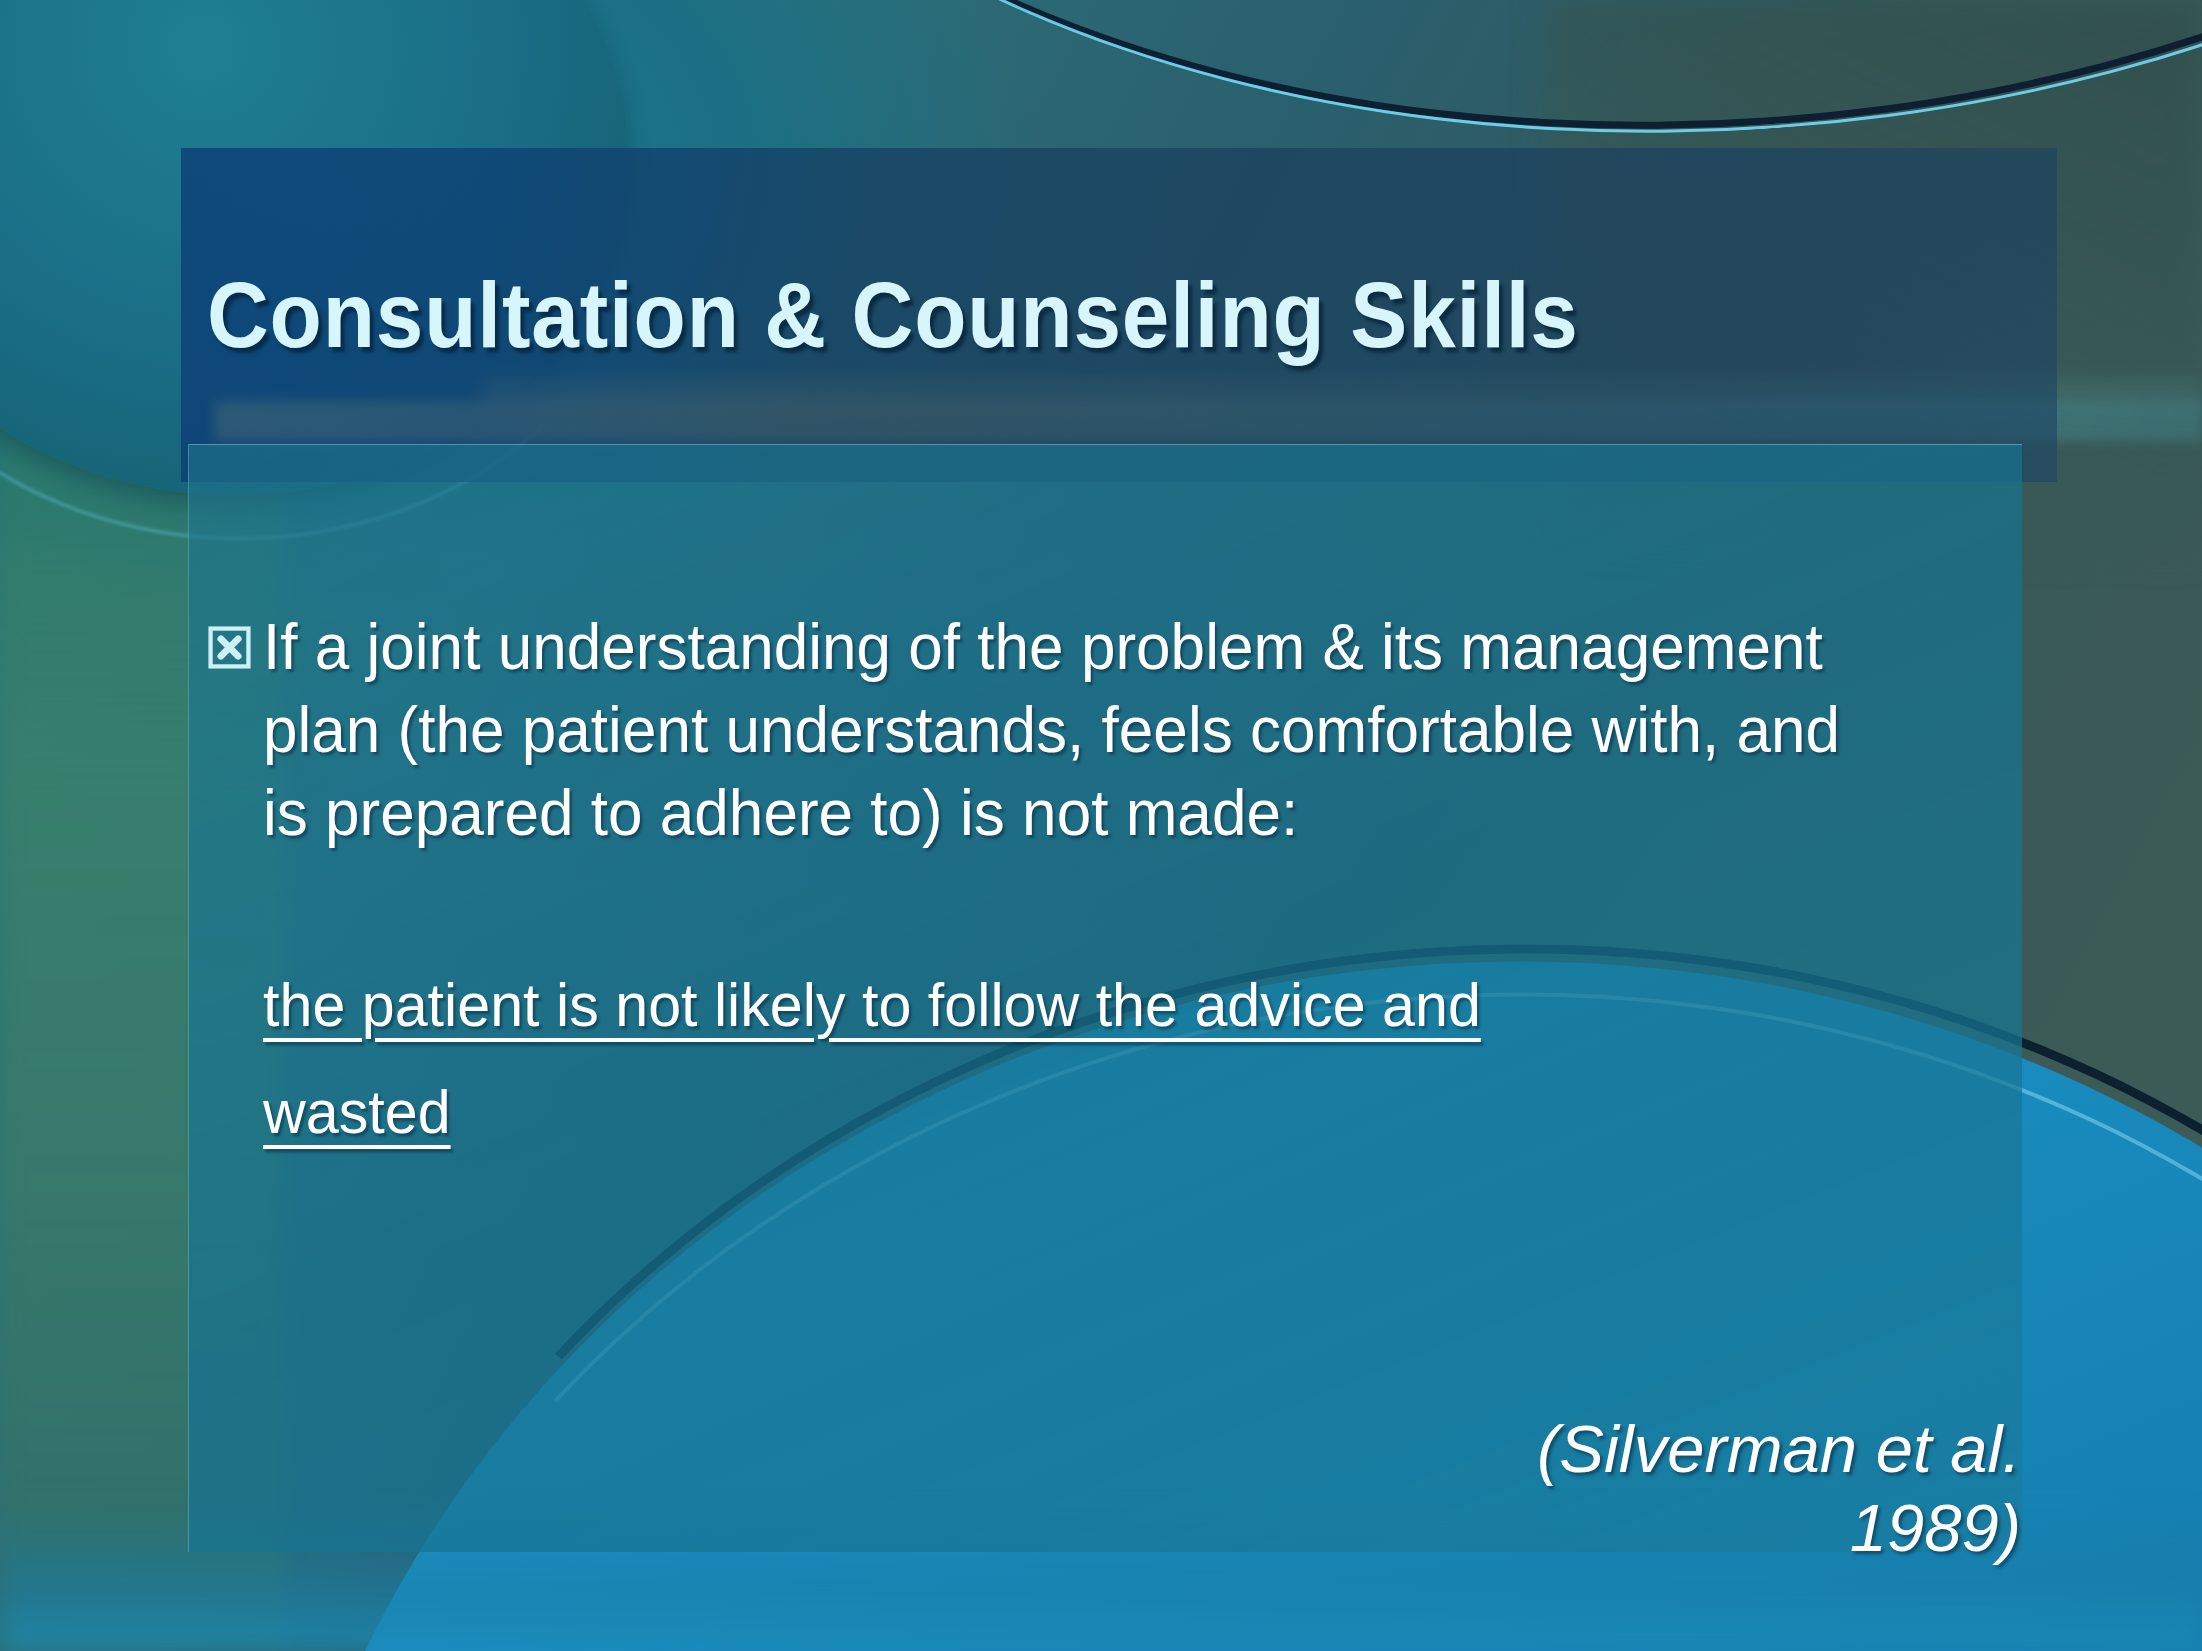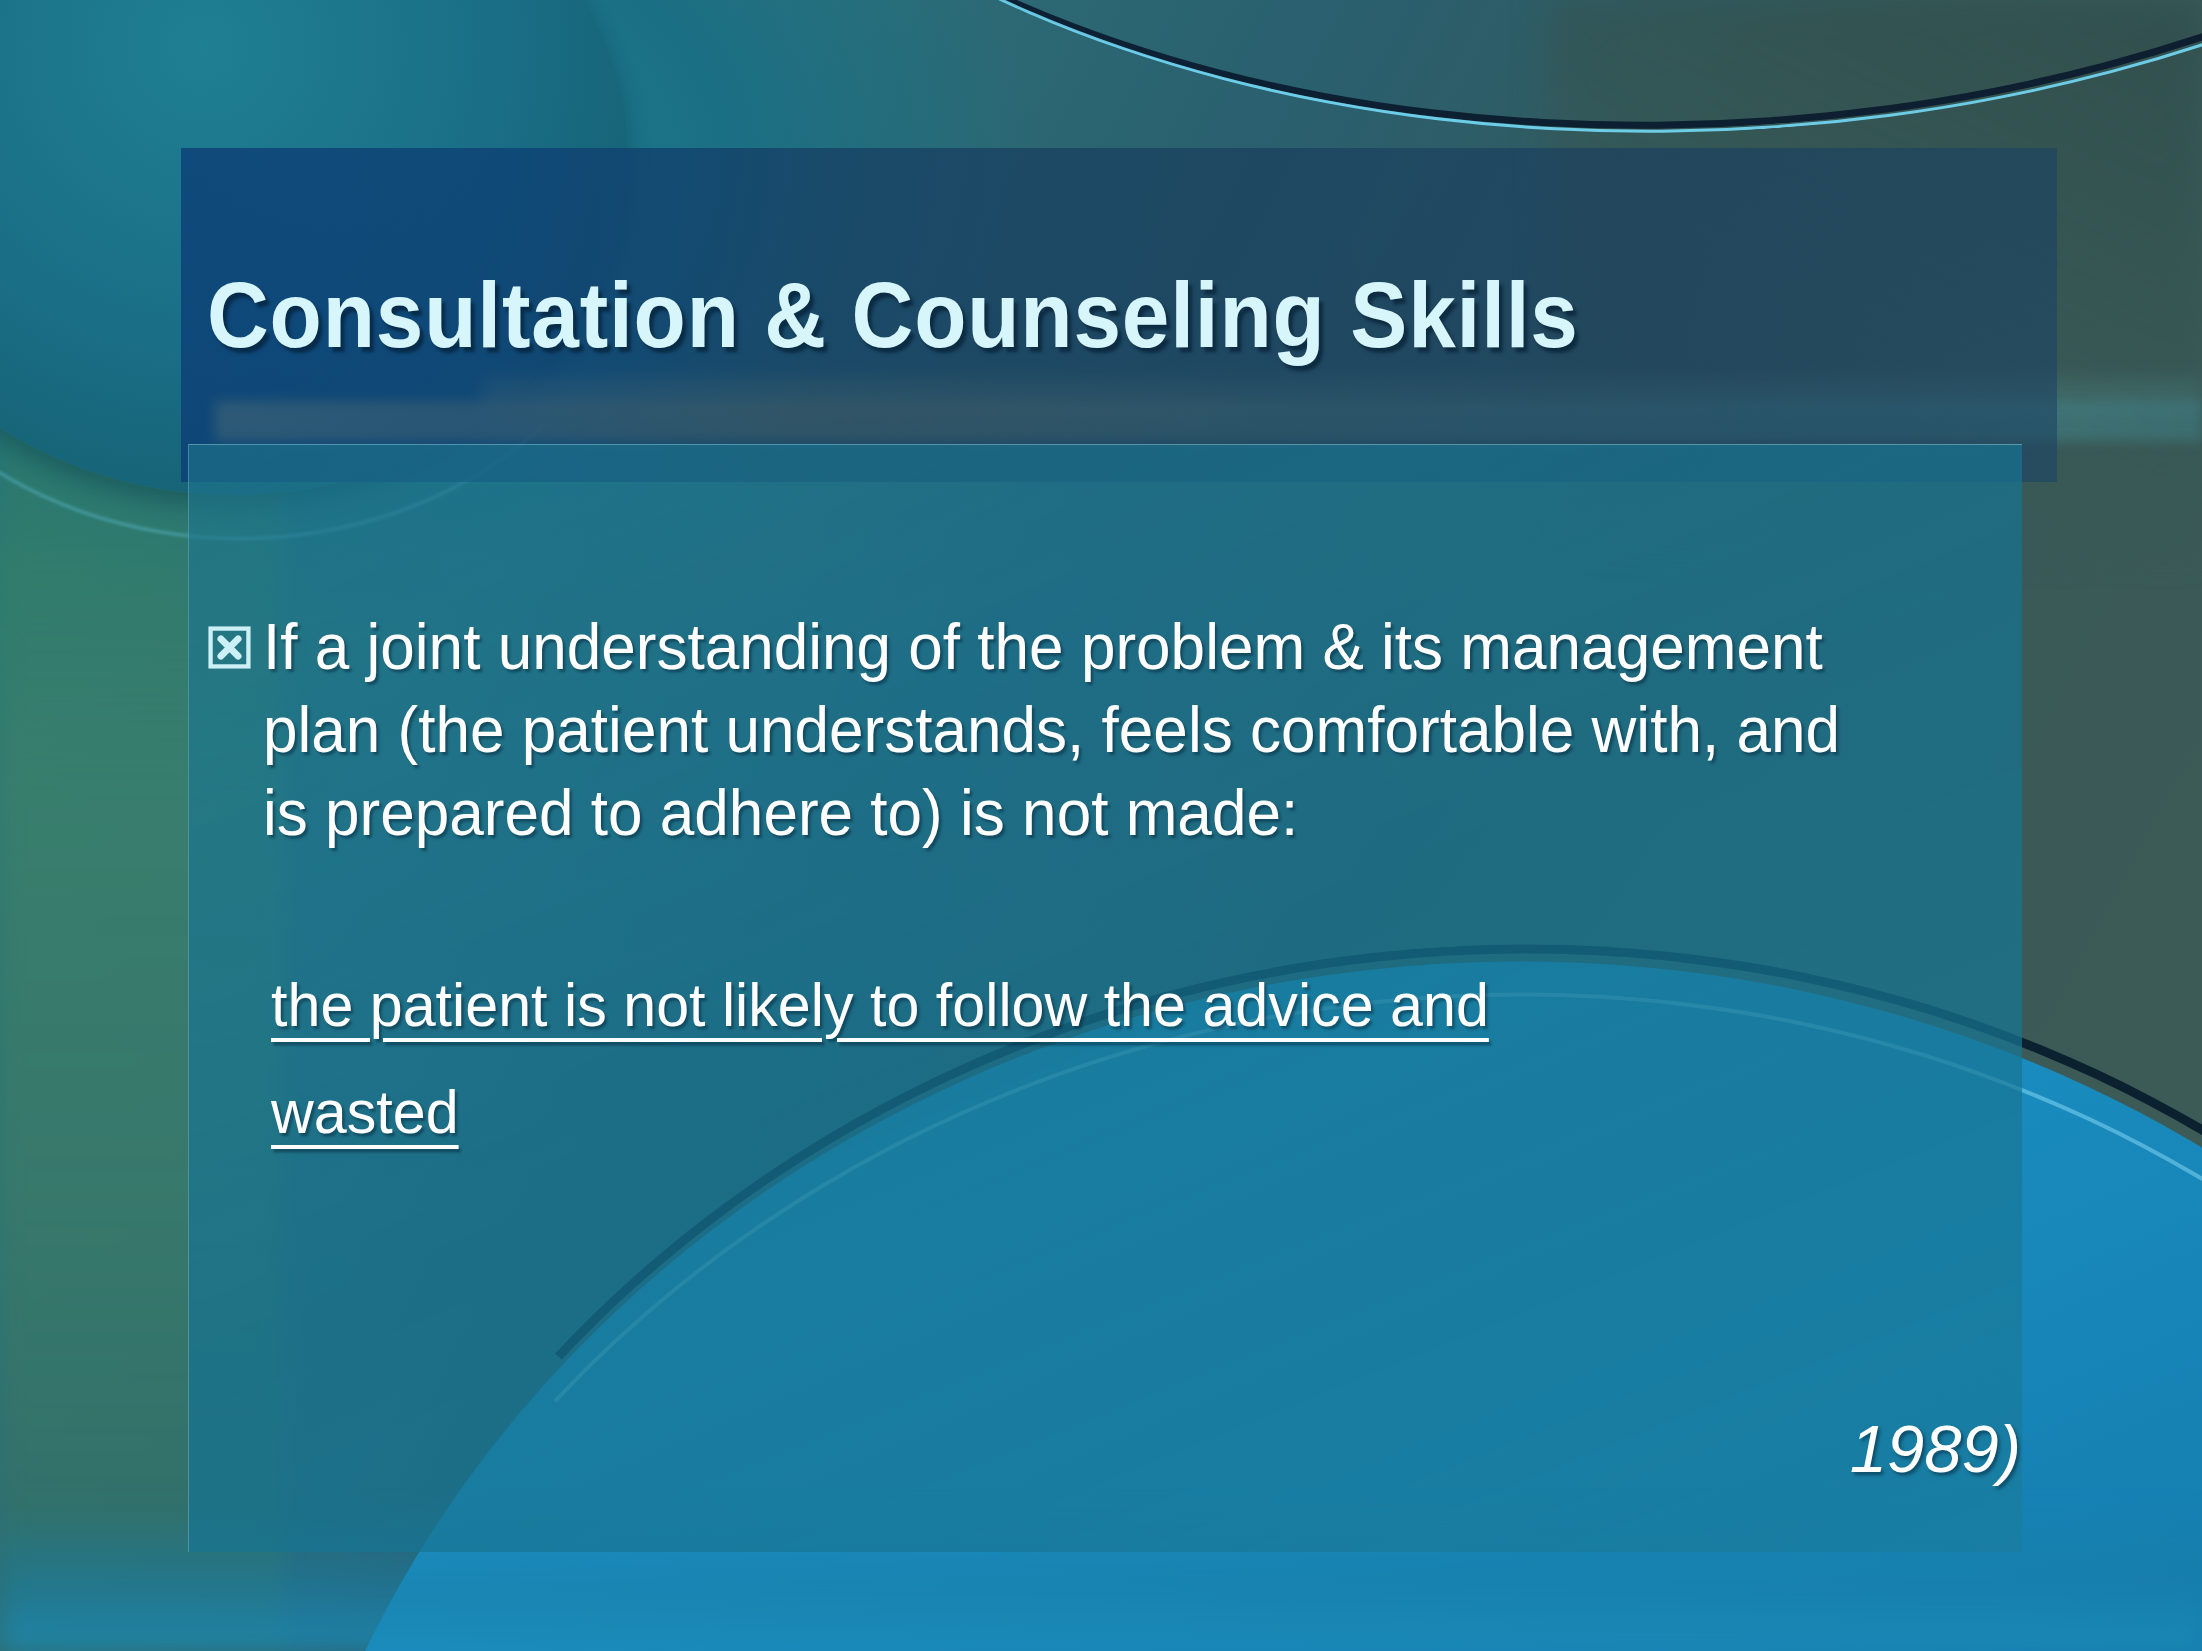--- a/index.html
+++ b/index.html
@@ -236,21 +236,21 @@
     color: #ffffff;
     text-decoration: underline;
     text-underline-offset: 12px;
     text-decoration-thickness: 4.3px;
     text-shadow: 2.6px 3.4px 2.6px rgba(0,30,50,0.45);
     transform: scaleX(0.955);
     transform-origin: left top;
     display: inline-block;
     white-space: nowrap;
   }
-  .emph-line-wrap { display: block; margin-left: 8px; }
+  .emph-line-wrap { display: block; }
 
   .citation {
     position: absolute;
     right: 182px; top: 1409px;
     width: 1032px;
     text-align: right;
     font-size: 67px;
     line-height: 1.18;
     font-style: italic;
     color: #ffffff;
@@ -299,17 +299,18 @@
       <span class="emph-line-wrap">
         <span class="emph-line">the patient is not likely to follow the advice and</span>
       </span>
       <span class="emph-line-wrap">
         <span class="emph-line">wasted</span>
       </span>
     </div>
   </div>
 
   <div class="citation">
+    <span class="cl">(Silverman et al.</span>
     <span class="cl">1989)</span>
   </div>
 
 </div>
 
 
 </body></html>

